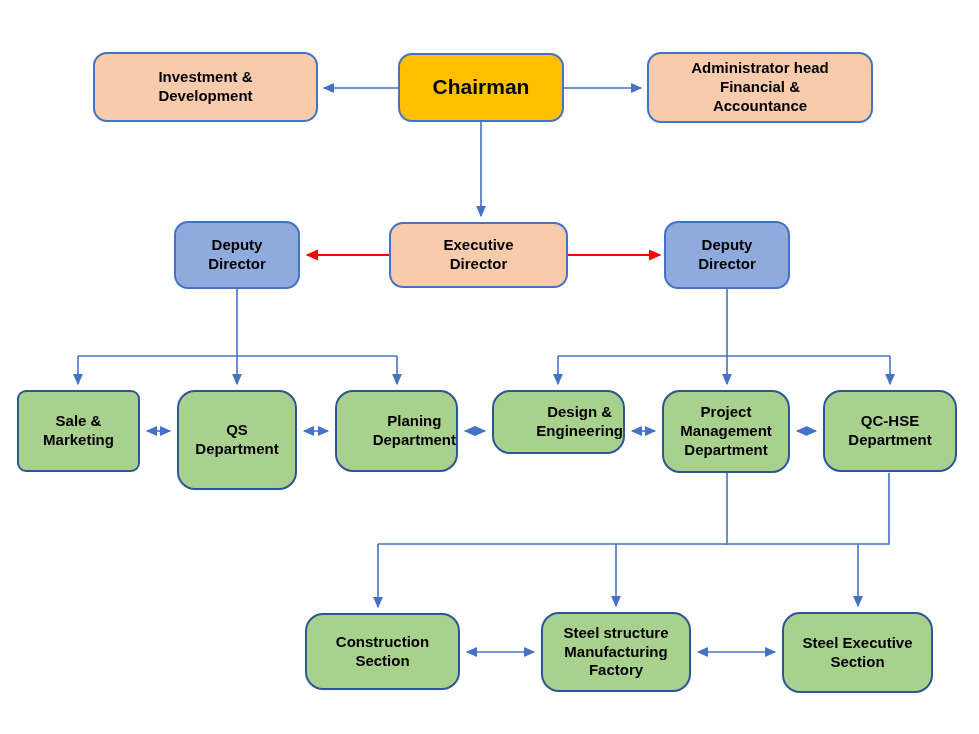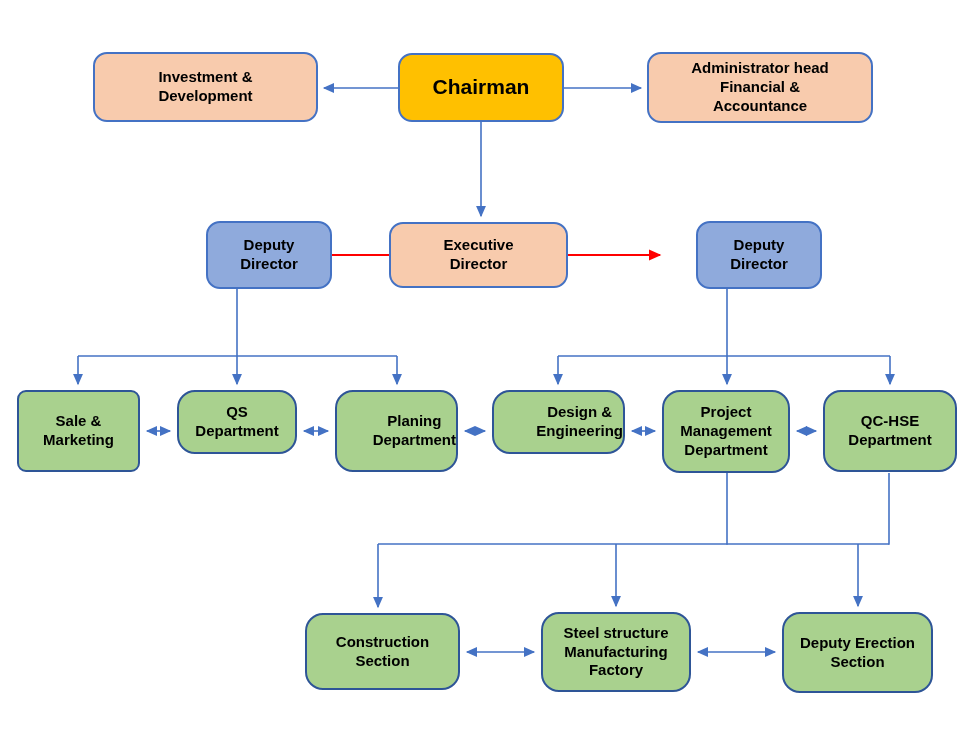--- a/index.html
+++ b/index.html
@@ -17,31 +17,31 @@
     display:flex;align-items:center;justify-content:center;
     text-align:center;
     font-weight:bold;color:#000;
     font-size:15px;line-height:1.26;
     border:2px solid #4472C4;
     border-radius:14px;
   }
   .lbl{white-space:pre-line;}
   .peach{background:#F8CBAD;}
   .gold{background:#FFC000;font-size:21px;}
-  .blue{background:#8FAADC;margin-left:32px;}
+  .blue{background:#8FAADC;}
   .green{background:#A9D18E;border-color:#2E5597;border-width:2.2px;border-radius:18px;}
 
   .n-investment{left:93px;top:52px;width:225px;height:70px;}
   .n-chairman{left:398px;top:53px;width:166px;height:69px;}
   .n-admin{left:647px;top:52px;width:226px;height:71px;}
   .n-deputy-left{left:174px;top:221px;width:126px;height:68px;}
   .n-executive{left:389px;top:222px;width:179px;height:66px;}
   .n-deputy-right{left:664px;top:221px;width:126px;height:68px;}
   .n-sale{left:17px;top:390px;width:123px;height:82px;border-radius:9px;}
-  .n-qs{left:177px;top:390px;width:120px;height:64px;}
+  .n-qs{left:177px;top:390px;width:120px;height:100px;}
   .n-planing{left:335px;top:390px;width:123px;height:82px;justify-content:flex-end;}
   .n-design{left:492px;top:390px;width:133px;height:64px;justify-content:flex-end;}
   .n-project{left:662px;top:390px;width:128px;height:83px;justify-content:center;}
   .n-qchse{left:823px;top:390px;width:134px;height:82px;justify-content:center;}
   .n-construction{left:305px;top:613px;width:155px;height:77px;}
   .n-steel-structure{left:541px;top:612px;width:150px;height:80px;}
   .n-steel-erection{left:782px;top:612px;width:151px;height:81px;}
 </style>
 </head>
 <body>
@@ -151,17 +151,17 @@
   <div class="node green n-construction">
     <span class="lbl">Construction
 Section</span>
   </div>
   <div class="node green n-steel-structure">
     <span class="lbl">Steel structure
 Manufacturing
 Factory</span>
   </div>
   <div class="node green n-steel-erection">
-    <span class="lbl">Deputy Erection
+    <span class="lbl">Steel Executive
 Section</span>
   </div>
 
 </div>
 
 </body></html>

